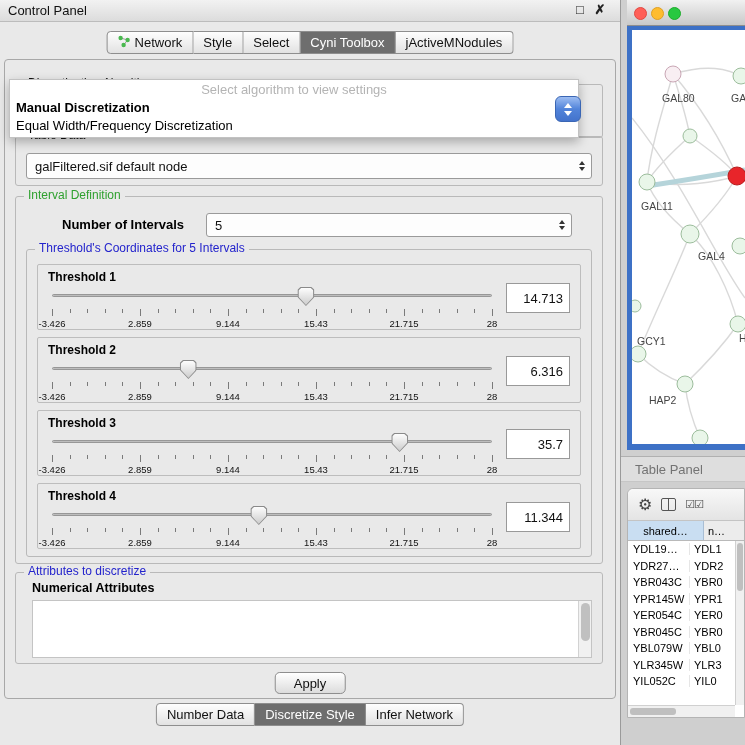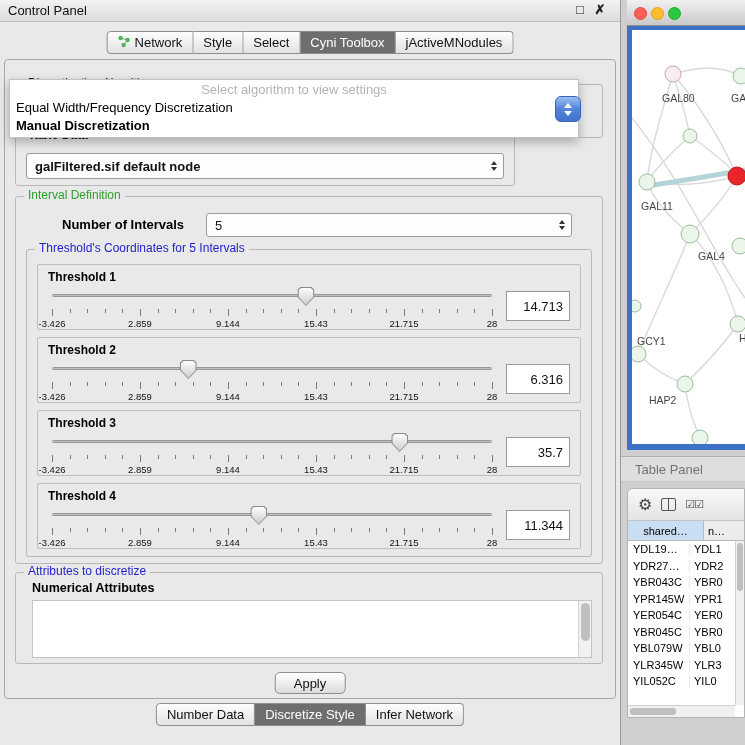--- a/index.html
+++ b/index.html
@@ -39,21 +39,21 @@
   .tri-up{width:0;height:0;border-left:4px solid transparent;border-right:4px solid transparent;border-bottom:5px solid #fff;}
   .tri-dn{width:0;height:0;border-left:4px solid transparent;border-right:4px solid transparent;border-top:5px solid #fff;}
 
   
   .algo-popup{position:absolute;left:4px;top:19px;width:570px;min-height:56px;background:#fff;border:1px solid #c2c2c2;box-shadow:0 4px 10px rgba(0,0,0,.28);z-index:10;padding-bottom:2px;}
   .popup-prompt{text-align:center;color:#b4b4b4;font-size:13px;line-height:19px;}
   .popup-opt{font-size:13px;line-height:18px;padding-left:6px;color:#000;}
   .popup-opt.bold{font-weight:bold;}
 
   
-  .tdata-group{left:10px;top:76px;width:500px;height:50px;font-weight:bold;}
+  .tdata-group{left:10px;top:76px;width:588px;height:50px;}
   .combo{position:absolute;background:#fdfdfd;border:1px solid #9a9a9a;border-radius:3px;display:flex;align-items:center;font-size:13px;color:#111;padding-left:8px;}
   .combo .stepper{margin-left:auto;margin-right:6px;display:flex;flex-direction:column;gap:2px;align-items:center;}
   .combo .stepper .tri-up{border-left-width:3.5px;border-right-width:3.5px;border-bottom:4px solid #333;}
   .combo .stepper .tri-dn{border-left-width:3.5px;border-right-width:3.5px;border-top:4px solid #333;}
   .tdata-combo{left:10px;right:10px;top:16px;height:26px;}
 
   
   .interval-group{left:10px;top:136px;width:588px;height:368px;}
   .numint-label{position:absolute;left:46px;top:20px;font-size:13px;font-weight:bold;}
   .numint-combo{left:190px;top:16px;width:366px;height:24px;}
@@ -64,21 +64,21 @@
   .slider-area{position:absolute;left:14px;right:88px;top:22px;height:42px;}
   .track{position:absolute;left:0;right:0;top:7px;height:3px;background:#bdbdbd;border:1px solid #979797;border-radius:2px;}
   .thumb{position:absolute;top:0;width:17px;height:19px;transform:translateX(-50%);background:#8a8a8a;clip-path:polygon(18% 0,82% 0,100% 14%,100% 52%,50% 100%,0 52%,0 14%);}
   .thumb::after{content:"";position:absolute;left:1px;top:1px;right:1px;bottom:1px;background:linear-gradient(#fdfdfd,#cccccc);clip-path:polygon(18% 0,82% 0,100% 14%,100% 52%,50% 100%,0 52%,0 14%);}
   .ticks{position:absolute;left:0;right:0;top:22px;height:8px;}
   .ticks i{position:absolute;width:1px;background:#7a7a7a;top:0;}
   .ticks i.major{height:7px;}
   .ticks i.minor{height:4px;}
   .slabels{position:absolute;left:0;right:0;top:31px;height:11px;}
   .slabels span{position:absolute;transform:translateX(-50%);font-size:9.5px;color:#111;white-space:nowrap;}
-  .thr-value{position:absolute;right:10px;top:18px;width:64px;height:30px;background:#fff;border:1px solid #999;font-size:13px;display:flex;align-items:center;justify-content:flex-end;padding-right:6px;color:#111;margin-top:8px;}
+  .thr-value{position:absolute;right:10px;top:18px;width:64px;height:30px;background:#fff;border:1px solid #999;font-size:13px;display:flex;align-items:center;justify-content:flex-end;padding-right:6px;color:#111;}
 
   
   .attr-group{left:10px;top:512px;width:588px;height:92px;}
   .attr-subtitle{position:absolute;left:16px;top:8px;font-size:12.5px;font-weight:bold;}
   .attr-list{position:absolute;left:16px;top:27px;width:560px;height:58px;background:#fff;border:1px solid #c4c4c4;overflow:hidden;}
   .attr-item{font-size:12.5px;line-height:17px;padding-left:6px;color:#000;}
   .attr-scroll{position:absolute;right:0;top:0;bottom:0;width:13px;background:#f1f1f1;border-left:1px solid #d2d2d2;}
   .attr-scroll .thumb-v{position:absolute;left:1.5px;top:2px;width:9px;height:38px;background:#c0c0c0;border-radius:5px;}
 
   .apply-btn{position:absolute;left:50%;transform:translateX(-50%);top:612px;height:22px;padding:0 18px;font-size:13px;border:1px solid #8e8e8e;border-radius:5px;background:linear-gradient(#ffffff,#dcdcdc);display:flex;align-items:center;color:#111;}
@@ -164,22 +164,22 @@
         <div class="algo-combo"></div>
       </div>
       <div class="blue-stepper">
         <span class="tri-up"></span>
         <span class="tri-dn"></span>
       </div>
 
       <div class="algo-popup">
         <div class="popup-prompt">Select algorithm to view settings</div>
         <div id="popup-opts">
+            <div class="popup-opt bold">Manual Discretization</div>
             <div class="popup-opt">Equal Width/Frequency Discretization</div>
-            <div class="popup-opt bold">Manual Discretization</div>
           </div>
       </div>
 
       <div class="group tdata-group">
         <span class="legend">Table Data</span>
         <div class="combo tdata-combo">
           <span>galFiltered.sif default node</span>
           <span class="stepper">
               <i class="tri-up"></i>
               <i class="tri-dn"></i>

